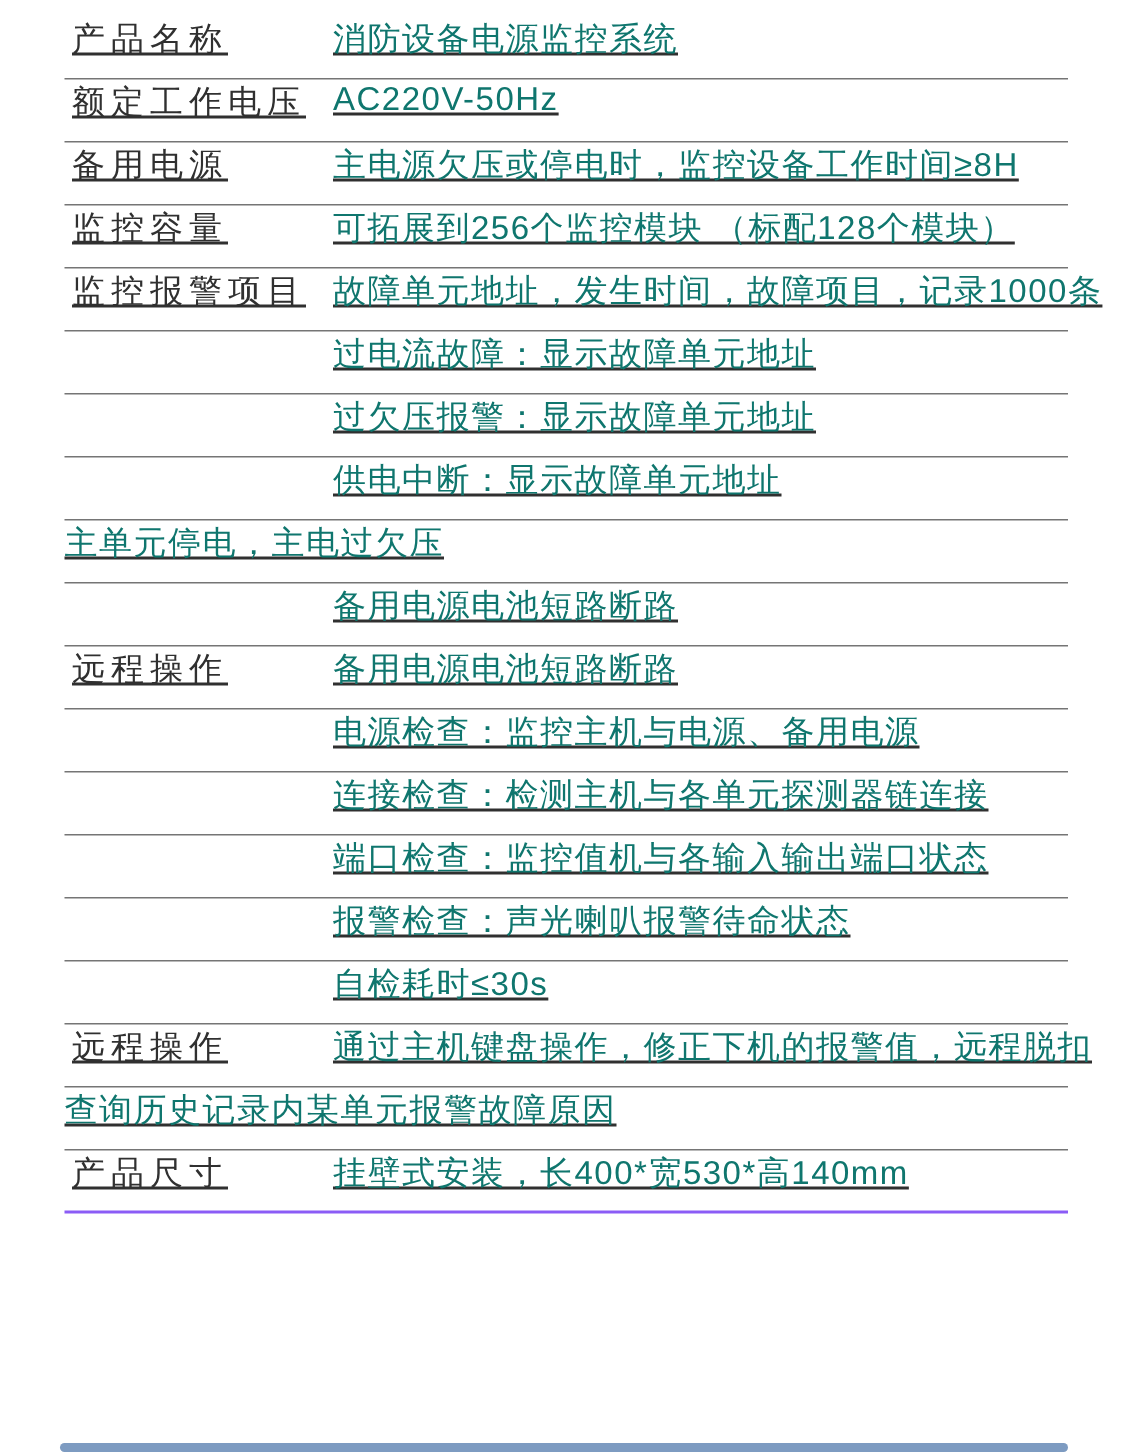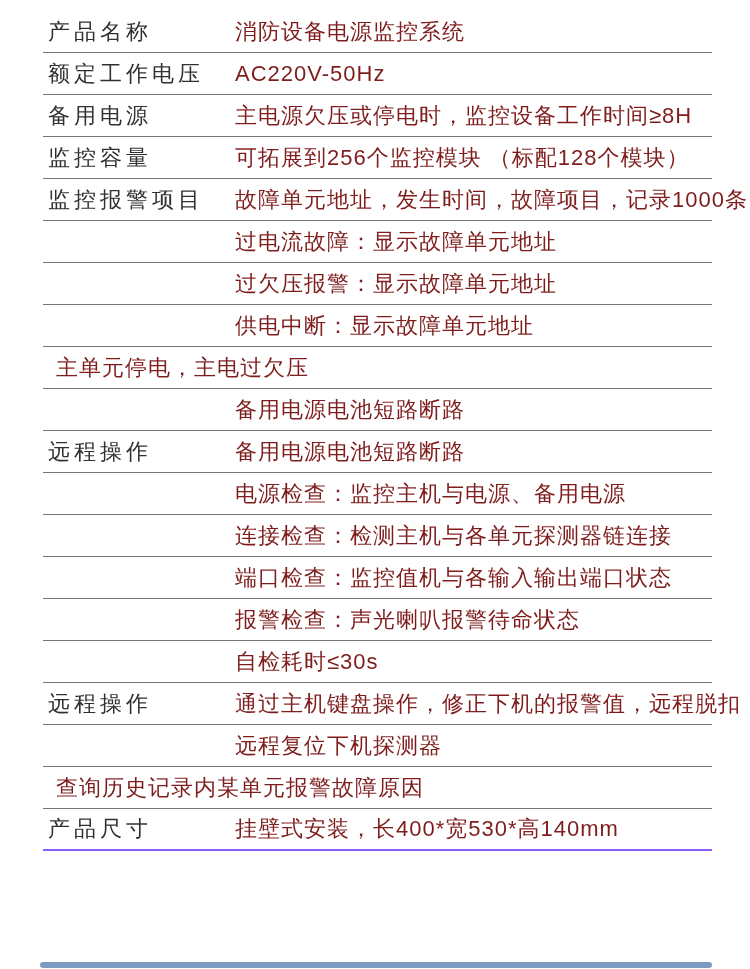--- a/index.html
+++ b/index.html
@@ -19,44 +19,43 @@
   .spec-table {
     position: absolute;
     left: 43px;
     top: 0;
     width: 669px;
     padding-top: 11px;
   }
   .spec-row {
     box-sizing: border-box;
     display: flex;
-    align-items: center;
     height: 42px;
     border-bottom: 1px solid #757575;
+    text-decoration: underline;
   }
   .spec-row:last-child {
     border-bottom: 2px solid #8b5cf6;
   }
   .spec-label {
     box-sizing: border-box;
     width: 179px;
     flex-shrink: 0;
     padding-left: 5px;
     font-size: 22px;
     letter-spacing: 4px;
     white-space: nowrap;
     color: #303030;
   }
   .spec-value {
     flex: 1;
     font-size: 22px;
     letter-spacing: 1px;
     white-space: nowrap;
-    color: #7f1d1d;
-    margin-left: 13px;
+    color: #0f766e;
   }
   .scrollbar-thumb {
     position: absolute;
     left: 40px;
     bottom: 1px;
     width: 672px;
     height: 6px;
     border-radius: 3px;
     background: #7d9bc1;
   }
@@ -127,24 +126,20 @@
       </div>
       <div class="spec-row">
         <div class="spec-label"></div>
         <div class="spec-value">自检耗时≤30s</div>
       </div>
       <div class="spec-row">
         <div class="spec-label">远程操作</div>
         <div class="spec-value">通过主机键盘操作，修正下机的报警值，远程脱扣</div>
       </div>
       <div class="spec-row">
-        <div class="spec-label"></div>
-        <div class="spec-value">远程复位下机探测器</div>
-      </div>
-      <div class="spec-row">
         <div class="spec-value">查询历史记录内某单元报警故障原因</div>
       </div>
       <div class="spec-row">
         <div class="spec-label">产品尺寸</div>
         <div class="spec-value">挂壁式安装，长400*宽530*高140mm</div>
       </div>
     </div>
   <div class="scrollbar-thumb" id="scrollbar-thumb" style="background: rgb(125, 155, 193);"></div>
 </div>
 

